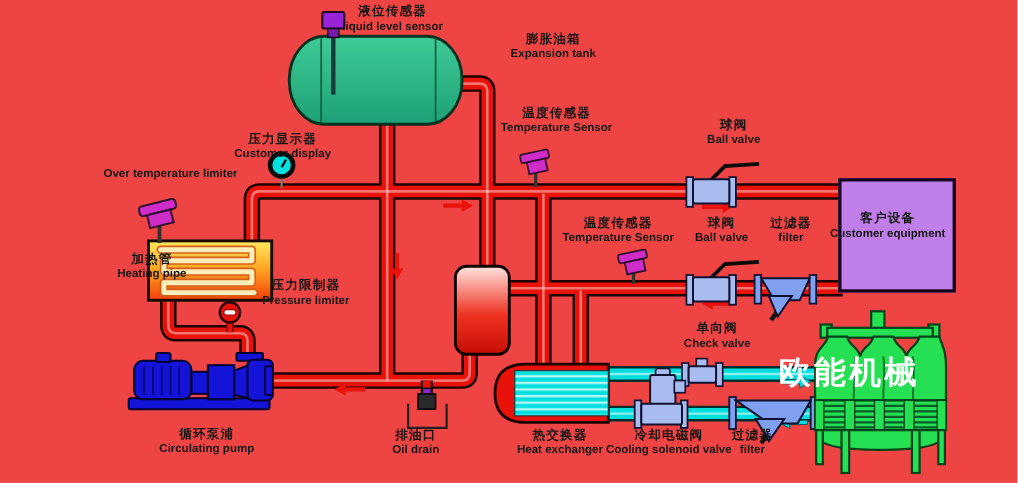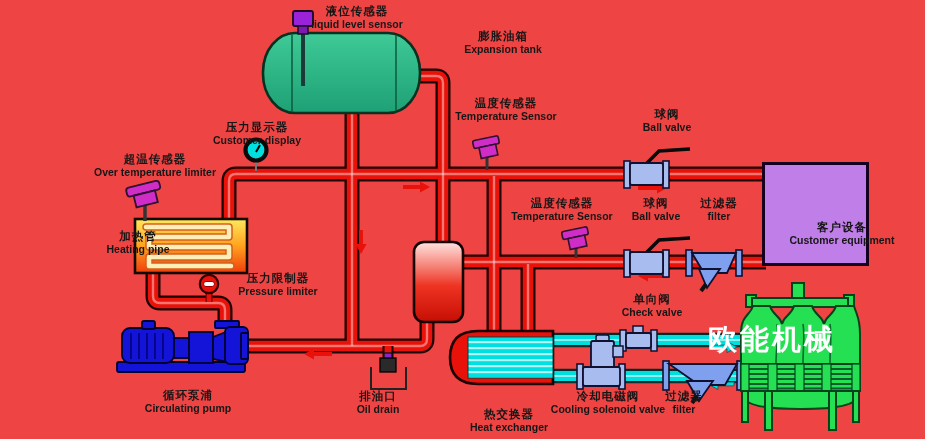--- a/index.html
+++ b/index.html
@@ -258,21 +258,20 @@
       </div>
       <div class="lbl" style="left: 462px; top: 29px; margin-left: 41px;">
         <div class="zh">膨胀油箱</div>
         <div class="en">Expansion tank</div>
       </div>
       <div class="lbl" style="left: 257px; top: 120px;">
         <div class="zh">压力显示器</div>
         <div class="en">Customer display</div>
       </div>
       <div class="lbl" style="left: 155px; top: 152px;">
-        <div class="zh">超温传感器</div>
         <div class="en">Over temperature limiter</div>
       </div>
       <div class="lbl" style="left: 506px; top: 96px;">
         <div class="zh">温度传感器</div>
         <div class="en">Temperature Sensor</div>
       </div>
       <div class="lbl" style="left: 667px; top: 107px;">
         <div class="zh">球阀</div>
         <div class="en">Ball valve</div>
       </div>
@@ -281,45 +280,45 @@
         <div class="en">Temperature Sensor</div>
       </div>
       <div class="lbl" style="left: 656px; top: 196px;">
         <div class="zh">球阀</div>
         <div class="en">Ball valve</div>
       </div>
       <div class="lbl" style="left: 719px; top: 196px;">
         <div class="zh">过滤器</div>
         <div class="en">filter</div>
       </div>
-      <div class="lbl" style="left: 842px; top: 192px; margin-top: 28px;">
+      <div class="lbl" style="left: 807px; top: 192px;">
         <div class="zh">客户设备</div>
         <div class="en">Customer equipment</div>
       </div>
       <div class="lbl" style="left: 98px; top: 229px; margin-left: 40px;">
         <div class="zh">加热管</div>
         <div class="en">Heating pipe</div>
       </div>
-      <div class="lbl" style="left: 278px; top: 271px;">
+      <div class="lbl" style="left: 278px; top: 253px;">
         <div class="zh">压力限制器</div>
         <div class="en">Pressure limiter</div>
       </div>
       <div class="lbl" style="left: 637px; top: 292px; margin-left: 15px;">
         <div class="zh">单向阀</div>
         <div class="en">Check valve</div>
       </div>
       <div class="lbl" style="left: 188px; top: 388px;">
         <div class="zh">循环泵浦</div>
         <div class="en">Circulating pump</div>
       </div>
       <div class="lbl" style="left: 378px; top: 389px;">
         <div class="zh">排油口</div>
         <div class="en">Oil drain</div>
       </div>
-      <div class="lbl" style="left: 509px; top: 407px;">
+      <div class="lbl" style="left: 509px; top: 389px;">
         <div class="zh">热交换器</div>
         <div class="en">Heat exchanger</div>
       </div>
       <div class="lbl" style="left: 608px; top: 389px;">
         <div class="zh">冷却电磁阀</div>
         <div class="en">Cooling solenoid valve</div>
       </div>
       <div class="lbl" style="left: 684px; top: 389px;">
         <div class="zh">过滤器</div>
         <div class="en">filter</div>

